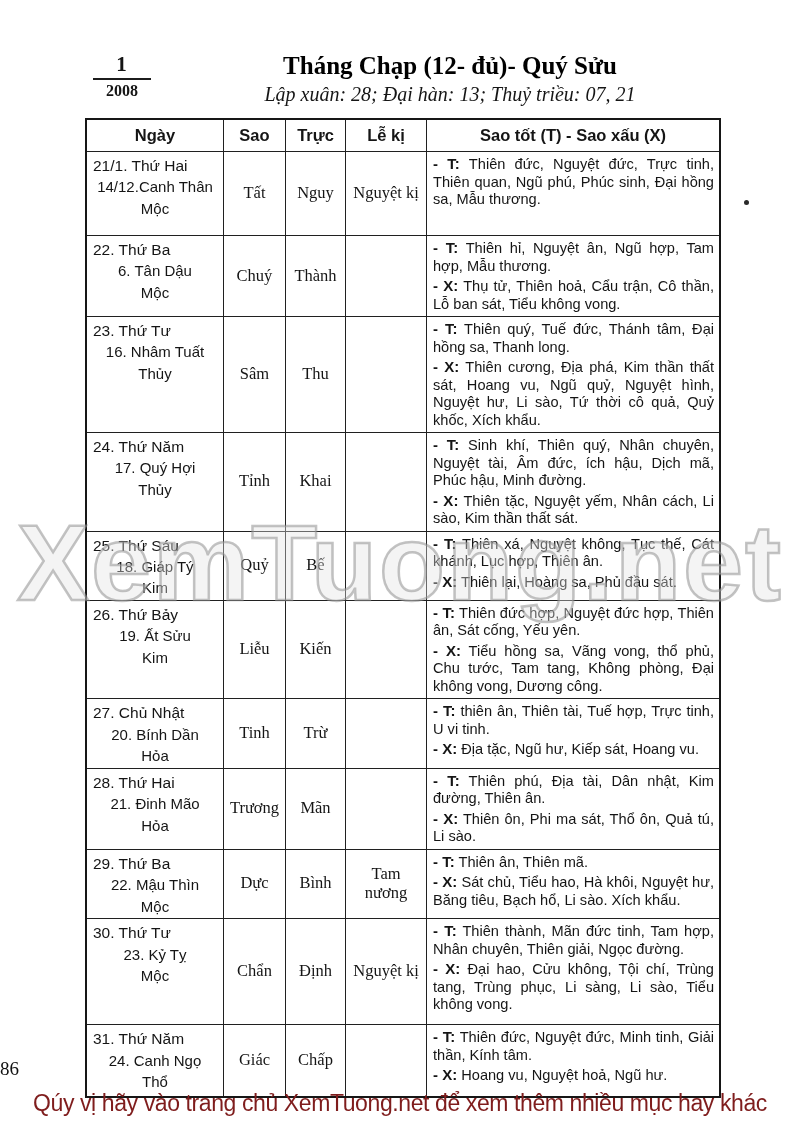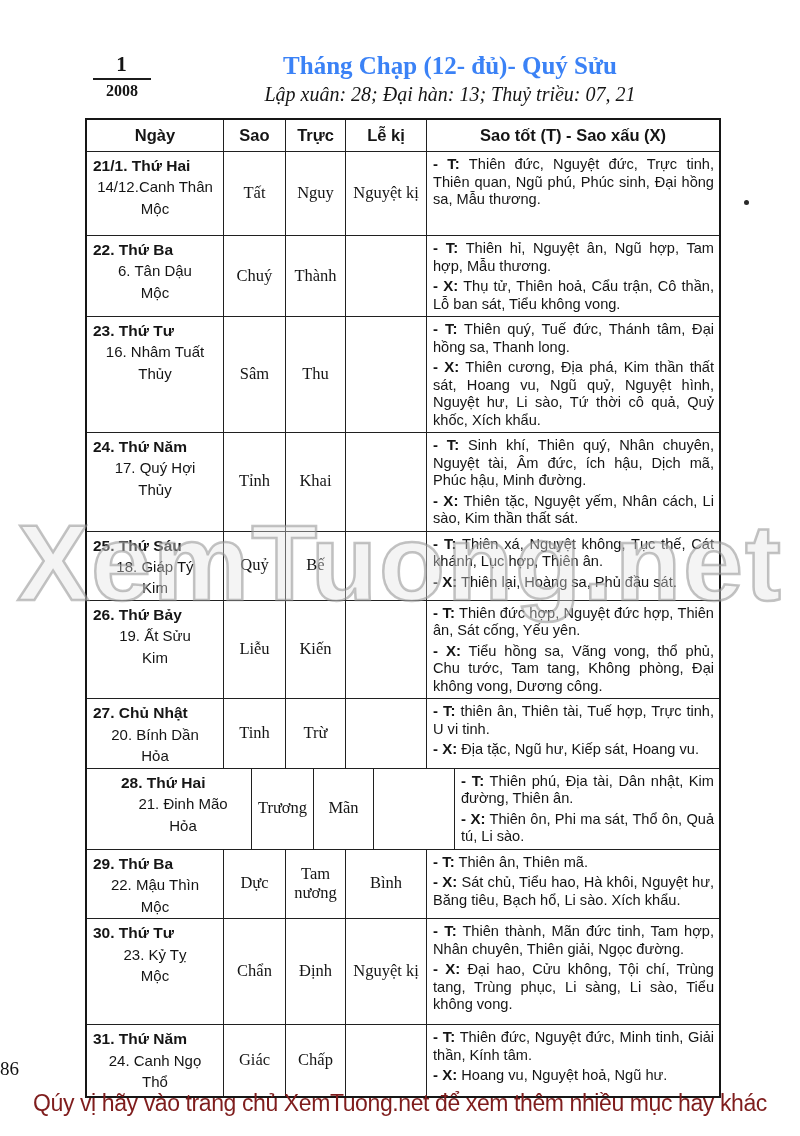--- a/index.html
+++ b/index.html
@@ -11,21 +11,21 @@
   }
 
   
   .month-year { position:absolute; left:86px; top:52px; width:72px; text-align:center;
                 font-family:"Liberation Serif", serif; font-weight:bold; }
   .month-num { font-size:21px; letter-spacing:1px; }
   .frac-bar  { width:58px; margin:1px auto 2px auto; border-top:2.5px solid #1c1c1c; }
   .year-num  { font-size:16px; }
 
   .title-wrap { position:absolute; left:170px; top:52px; width:560px; text-align:center; }
-  .page-title { font-family:"Liberation Serif", serif; font-weight:bold; font-size:25px; color:#3b82f6; }
+  .page-title { font-family:"Liberation Serif", serif; font-weight:bold; font-size:25px; color:#000000; }
   .page-sub   { font-family:"Liberation Serif", serif; font-style:italic; font-size:20px; margin-top:3px; color:#161616; }
 
   
   .cal-table { position:absolute; left:85px; top:118px; width:636px;
                border:2px solid #161616; background:transparent; }
   .t-row { display:grid; grid-template-columns:137px 62px 60px 81px 1fr; }
   .t-row + .t-row { border-top:1.5px solid #202020; }
   .cell { border-right:1.5px solid #202020; padding:2px 4px; min-width:0; }
   .cell:last-child { border-right:none; }
 
@@ -34,27 +34,27 @@
                 font-weight:bold; font-size:16.5px; padding:0; }
 
   
   .cal-table > .t-row:nth-child(2)  { min-height:84px; }
   .cal-table > .t-row:nth-child(3)  { min-height:76px; }
   .cal-table > .t-row:nth-child(4)  { min-height:107px; }
   .cal-table > .t-row:nth-child(5)  { min-height:95px; }
   .cal-table > .t-row:nth-child(6)  { min-height:62px; }
   .cal-table > .t-row:nth-child(7)  { min-height:96px; }
   .cal-table > .t-row:nth-child(8)  { min-height:63px; }
-  .cal-table > .t-row:nth-child(9)  { min-height:76px;padding-left:28px; }
+  .cal-table > .t-row:nth-child(9)  { min-height:76px; }
   .cal-table > .t-row:nth-child(10) { min-height:64px; }
   .cal-table > .t-row:nth-child(11) { min-height:106px; }
   .cal-table > .t-row:nth-child(12) { min-height:72px; }
 
   .date-cell { padding-top:4px; }
-  .d1 { font-weight:bold; font-size:15.5px; text-align:left; padding-left:2px; line-height:1.25; }
+  .d1 { font-weight:normal; font-size:15.5px; text-align:left; padding-left:2px; line-height:1.25; }
   .d2, .d3 { font-size:15px; text-align:center; line-height:1.3; margin-top:2px; }
 
   .mid-cell { display:flex; align-items:center; justify-content:center; text-align:center;
               font-family:"Liberation Serif", serif; font-size:16.5px; line-height:1.15; }
 
   .tx-cell { padding:3px 5px 3px 6px; }
   .tx-line { font-size:14.6px; line-height:1.2; text-align:justify; }
   .tx-line b { font-size:15px; }
   .tx-line + .tx-line { margin-top:2px; }
 
@@ -220,22 +220,22 @@
     </div>
   </div>
 
   <div class="t-row">
     <div class="cell date-cell">
       <div class="d1">29. Thứ Ba</div>
       <div class="d2">22. Mậu Thìn</div>
       <div class="d3">Mộc</div>
     </div>
     <div class="cell mid-cell">Dực</div>
+    <div class="cell mid-cell">Bình</div>
     <div class="cell mid-cell">Tam nương</div>
-    <div class="cell mid-cell">Bình</div>
     <div class="cell tx-cell">
       <div class="tx-line"><b>- T:</b> <span>Thiên ân, Thiên mã.</span></div>
       <div class="tx-line"><b>- X:</b> <span>Sát chủ, Tiểu hao, Hà khôi, Nguyệt hư, Băng tiêu, Bạch hổ, Li sào. Xích khẩu.</span></div>
     </div>
   </div>
 
   <div class="t-row">
     <div class="cell date-cell">
       <div class="d1">30. Thứ Tư</div>
       <div class="d2">23. Kỷ Tỵ</div>

